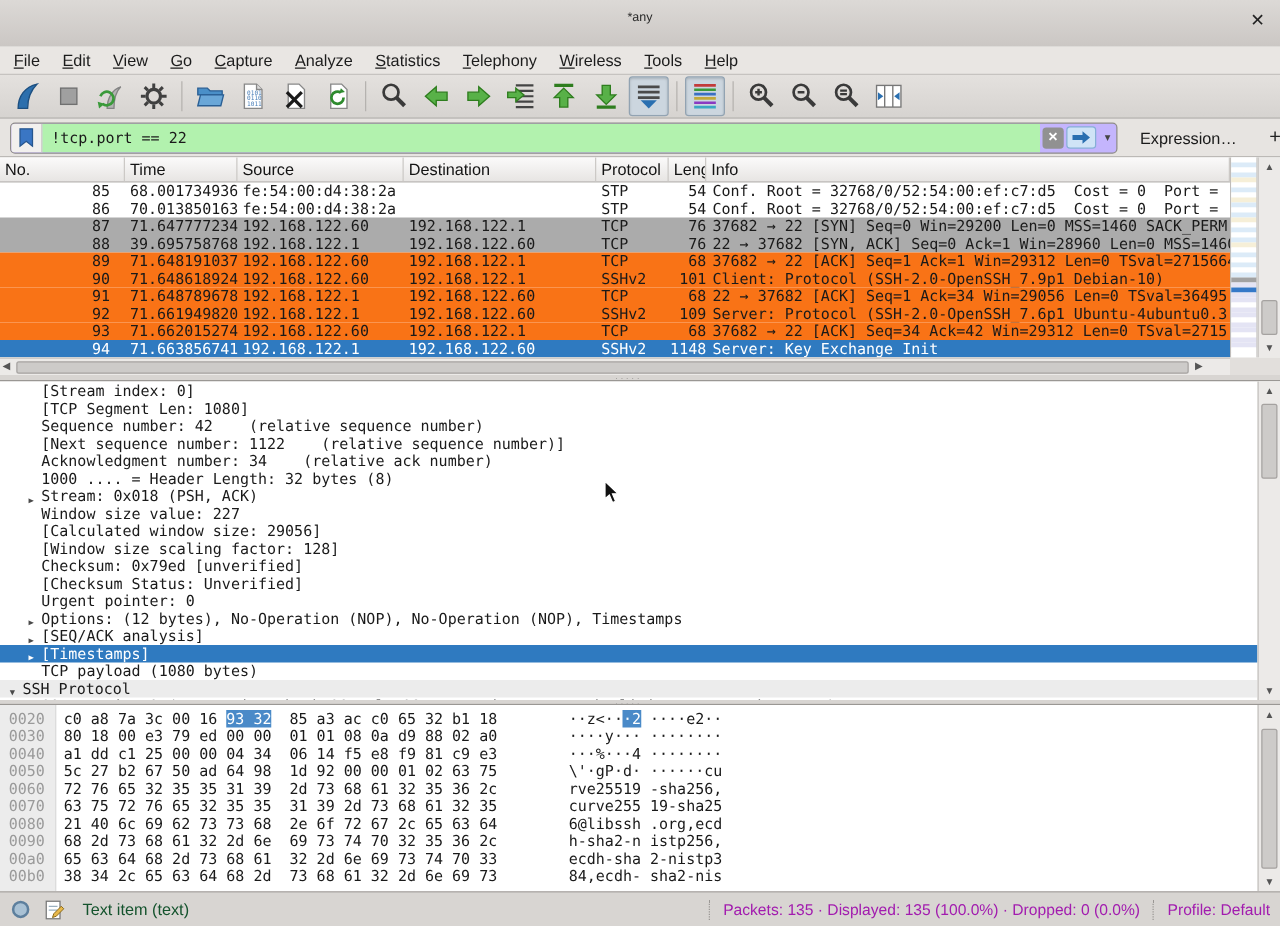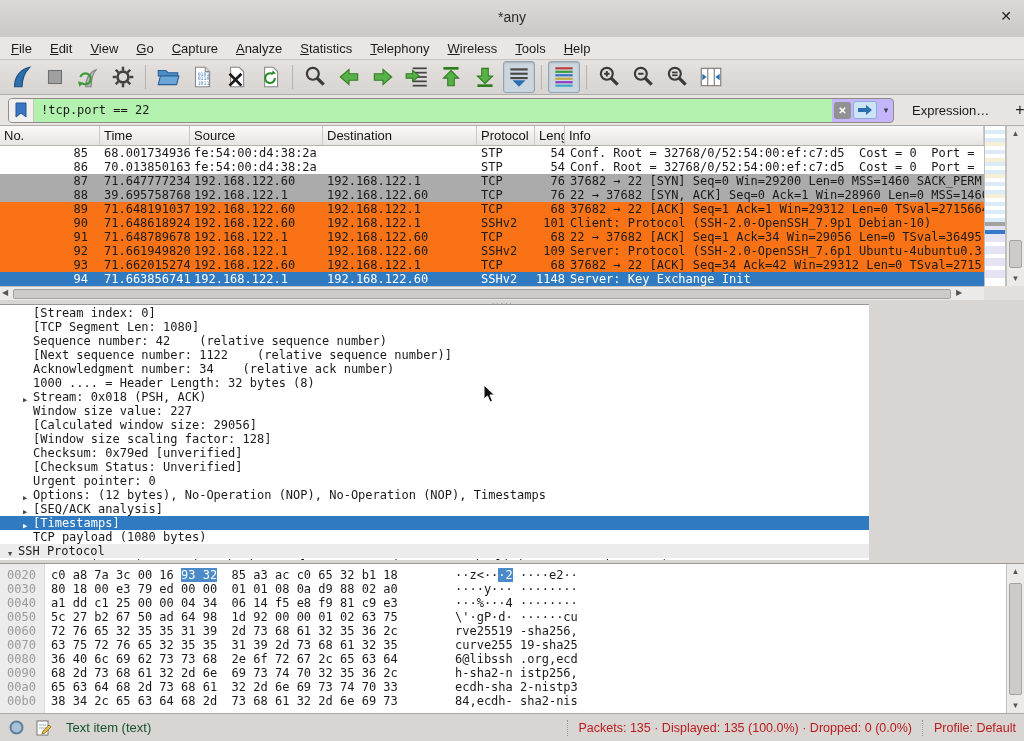--- a/index.html
+++ b/index.html
@@ -3,21 +3,21 @@
 <meta charset="utf-8">
 <style>
   html,body{margin:0;padding:0;}
   #app{position:relative;width:1024px;height:741px;background:#d8d5d2;overflow:hidden;
        font-family:"Liberation Sans",sans-serif;color:#1a1a1a;}
   .mono{font-family:"DejaVu Sans Mono",monospace;}
 
   
   #titlebar{position:absolute;left:0;top:0;width:1024px;height:37px;
     background:linear-gradient(#dcd9d6,#cbc7c4);border-bottom:1px solid #b3b0ad;}
-  #title{position:absolute;left:0;right:0;top:9px;text-align:center;font-size:14px;color:#2a2a2a;}
+  #title{position:absolute;left:0;right:0;top:9px;text-align:center;font-size:10px;color:#2a2a2a;}
   #close-x{position:absolute;right:12px;top:8px;font-size:14px;color:#222;cursor:default;}
 
   
   #menubar{position:absolute;left:0;top:37px;width:1024px;height:23px;background:#e9e6e3;
     border-bottom:1px solid #c6c3c0;display:flex;align-items:center;padding-left:2px;box-sizing:border-box;}
   .menu-item{padding:2px 9px;font-size:13px;color:#1c1c1c;}
   .menu-item u{text-decoration:underline;}
 
   
   #toolbar{position:absolute;left:0;top:60px;width:1024px;height:35px;
@@ -81,21 +81,21 @@
   #hs-right{position:absolute;left:956px;top:1px;font-size:8px;color:#555;}
   #hs-thumb{position:absolute;left:13px;top:2px;width:938px;height:10px;background:#cdcbc9;
     border:1px solid #a5a2a0;border-radius:2px;box-sizing:border-box;}
   #pkl-corner{position:absolute;left:984px;top:160px;width:40px;height:14px;background:#e2dfdc;}
 
   
   .splitter{position:absolute;left:0;width:1024px;background:#d8d5d2;}
   .splitter .dots{position:absolute;left:492px;top:0;font-size:7px;color:#8a8784;letter-spacing:2px;}
 
   
-  #details{position:absolute;left:0;top:304px;width:869px;height:256px;background:#fff;
+  #details{position:absolute;left:0;top:304px;width:1024px;height:256px;background:#fff;
     border-top:1px solid #9a9794;box-sizing:border-box;overflow:hidden;}
   #details-lines{position:absolute;left:0;top:1px;width:1006px;}
   .dl{position:relative;height:14px;font-size:12px;line-height:14px;white-space:pre;overflow:hidden;}
   .dl .exp{position:absolute;top:2.5px;width:10px;text-align:center;font-size:7px;color:#4a4a4a;}
   .dl.lvl1 .exp{left:5px;} .dl.lvl2 .exp{left:20px;}
   .dl.lvl1 .dltxt{padding-left:18px;display:block;} .dl.lvl2 .dltxt{padding-left:33px;display:block;}
   .dl.selected{background:#2f7ac0;color:#fff;} .dl.selected .exp{color:#fff;}
   .dl.shaded{background:#ececec;}
 
   
@@ -107,21 +107,21 @@
   .hxr{height:14px;font-size:12px;line-height:14px;white-space:pre;display:flex;}
   .hx-off{width:44px;color:#9a9a9a;padding-left:7px;box-sizing:border-box;}
   .hx-hex{width:411px;padding-left:7px;box-sizing:border-box;}
   .hx-ascii{padding-left:0px;}
   .hl{background:#4a8ac8;color:#fff;}
 
   
   #statusbar{position:absolute;left:0;top:713px;width:1024px;height:28px;background:#d8d5d2;
     border-top:1px solid #aaa7a4;box-sizing:border-box;display:flex;align-items:center;padding:0 8px;}
   #sb-left-text{font-size:13px;margin-left:14px;color:#14532d;}
-  #sb-right{margin-left:auto;display:flex;align-items:center;font-size:12.5px;color:#b91c1c;}
+  #sb-right{margin-left:auto;display:flex;align-items:center;font-size:12.5px;color:#a21caf;}
   .sbsep{width:1px;height:16px;border-left:1px dotted #9a9794;margin:0 10px;}
 
   
   #cursor{position:absolute;left:483px;top:384px;}
 </style>
 </head>
 <body>
 
 <div id="app">
 
@@ -451,21 +451,21 @@
 
   <div id="hexpane">
     <div id="hex-off-strip"></div>
     <div id="hex-rows" class="mono">
         <div class="hxr"><span class="hx-off">0020</span><span class="hx-hex"><span>c0 a8 7a 3c 00 16 </span><span class="hl">93 32</span><span>  85 a3 ac c0 65 32 b1 18</span></span><span class="hx-ascii"><span>··z&lt;··</span><span class="hl">·2</span><span> ····e2··</span></span></div>
         <div class="hxr"><span class="hx-off">0030</span><span class="hx-hex"><span>80 18 00 e3 79 ed 00 00  01 01 08 0a d9 88 02 a0</span></span><span class="hx-ascii"><span>····y··· ········</span></span></div>
         <div class="hxr"><span class="hx-off">0040</span><span class="hx-hex"><span>a1 dd c1 25 00 00 04 34  06 14 f5 e8 f9 81 c9 e3</span></span><span class="hx-ascii"><span>···%···4 ········</span></span></div>
         <div class="hxr"><span class="hx-off">0050</span><span class="hx-hex"><span>5c 27 b2 67 50 ad 64 98  1d 92 00 00 01 02 63 75</span></span><span class="hx-ascii"><span>\'·gP·d· ······cu</span></span></div>
         <div class="hxr"><span class="hx-off">0060</span><span class="hx-hex"><span>72 76 65 32 35 35 31 39  2d 73 68 61 32 35 36 2c</span></span><span class="hx-ascii"><span>rve25519 -sha256,</span></span></div>
         <div class="hxr"><span class="hx-off">0070</span><span class="hx-hex"><span>63 75 72 76 65 32 35 35  31 39 2d 73 68 61 32 35</span></span><span class="hx-ascii"><span>curve255 19-sha25</span></span></div>
-        <div class="hxr"><span class="hx-off">0080</span><span class="hx-hex"><span>36 40 6c 69 62 73 73 68  2e 6f 72 67 2c 65 63 64</span></span><span class="hx-ascii"><span>6@libssh .org,ecd</span></span></div>
+        <div class="hxr"><span class="hx-off">0080</span><span class="hx-hex"><span>21 40 6c 69 62 73 73 68  2e 6f 72 67 2c 65 63 64</span></span><span class="hx-ascii"><span>6@libssh .org,ecd</span></span></div>
         <div class="hxr"><span class="hx-off">0090</span><span class="hx-hex"><span>68 2d 73 68 61 32 2d 6e  69 73 74 70 32 35 36 2c</span></span><span class="hx-ascii"><span>h-sha2-n istp256,</span></span></div>
         <div class="hxr"><span class="hx-off">00a0</span><span class="hx-hex"><span>65 63 64 68 2d 73 68 61  32 2d 6e 69 73 74 70 33</span></span><span class="hx-ascii"><span>ecdh-sha 2-nistp3</span></span></div>
         <div class="hxr"><span class="hx-off">00b0</span><span class="hx-hex"><span>38 34 2c 65 63 64 68 2d  73 68 61 32 2d 6e 69 73</span></span><span class="hx-ascii"><span>84,ecdh- sha2-nis</span></span></div>
       </div>
     <div class="vsb" style="left:1006px;top:0;height:149px;">
       <div class="sb-btn" style="top:0;">▲</div>
       <div class="sb-thumb" style="top:19px;height:112px;"></div>
       <div class="sb-btn" style="top:134px;">▼</div>
     </div>
   </div>

